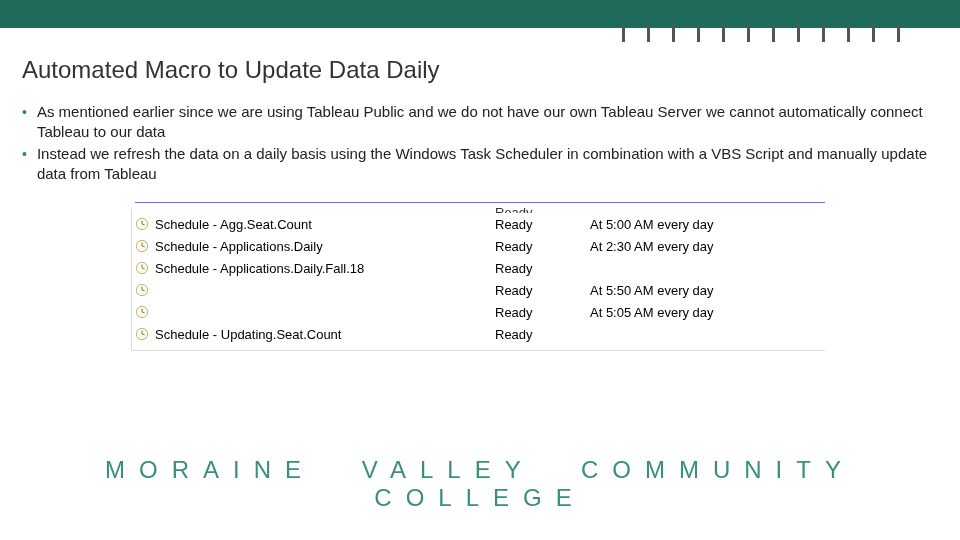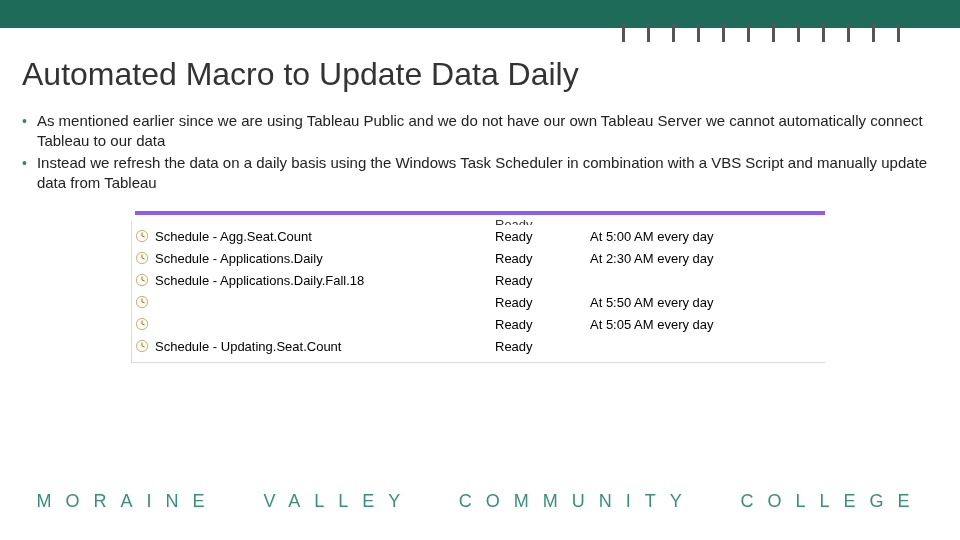--- a/index.html
+++ b/index.html
@@ -24,21 +24,21 @@
     display: flex;
     gap: 22px;
   }
   .top-ticks span {
     display: block;
     width: 3px;
     height: 18px;
     background: #555;
   }
   .title {
-    font-size: 32px;
+    font-size: 24px;
     color: #333;
     padding: 28px 28px 10px 22px;
     font-weight: normal;
   }
   .bullets {
     padding: 8px 22px 0 22px;
   }
   .bullet-row {
     display: flex;
     align-items: flex-start;
@@ -53,21 +53,21 @@
   }
   .bullet-text {
     font-size: 15px;
     line-height: 20px;
     color: #222;
   }
   .schedule-box {
     margin: 18px auto 16px auto;
     width: 690px;
     position: relative;
-    border-top: 4px solid #8b5cf6;
+    border-top: 1px solid #8b5cf6;
     padding-top: 0;
   }
   .crop-mask {
     overflow: hidden;
     position: relative;
   }
   .sched-row {
     display: flex;
     align-items: center;
     height: 22px;
@@ -121,21 +121,21 @@
     bottom: -6px;
     height: 1px;
     background: #dcdcdc;
   }
   .footer {
     position: absolute;
     bottom: 28px;
     left: 0;
     right: 0;
     text-align: center;
-    font-size: 18px;
+    font-size: 24px;
     letter-spacing: 14px;
     color: #3a8f7a;
     font-weight: 400;
     word-spacing: 26px;
   }
 </style>
 </head>
 <body>
 
 <div class="top-bar"></div>

